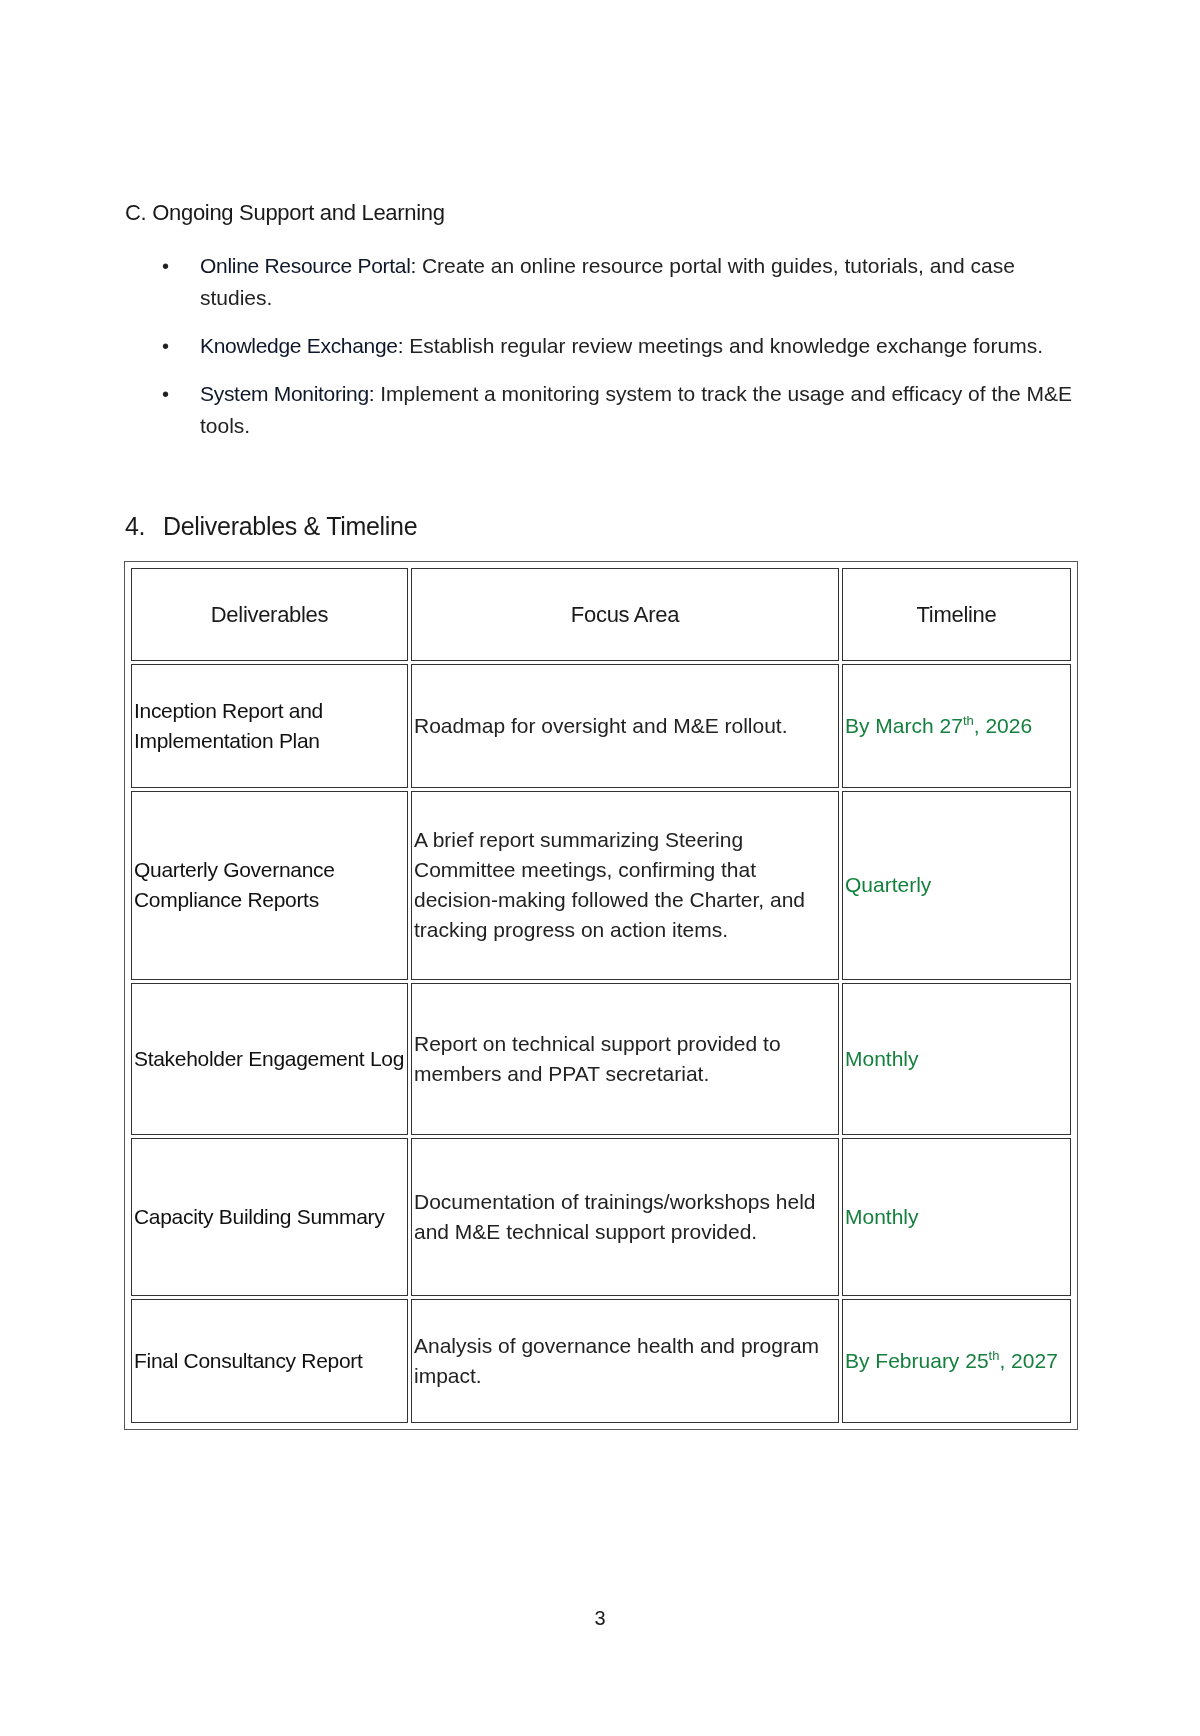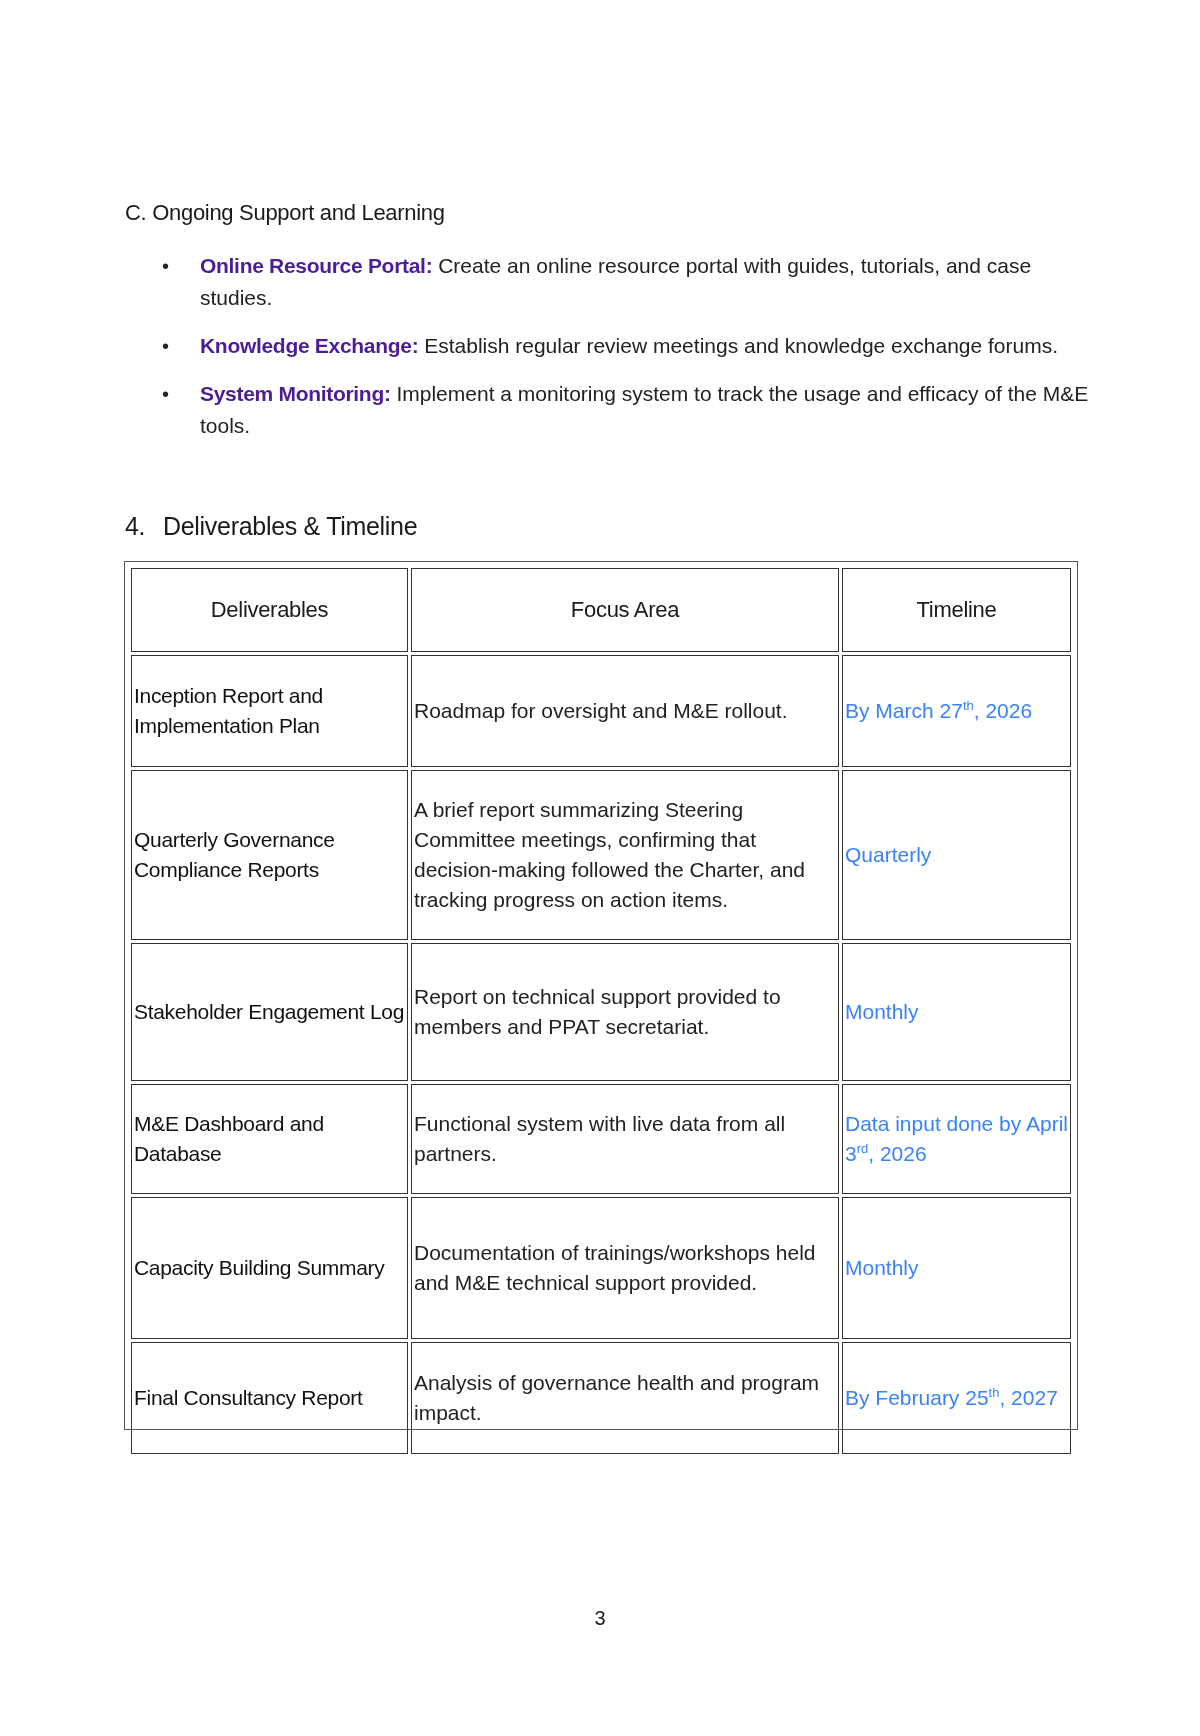--- a/index.html
+++ b/index.html
@@ -3,33 +3,33 @@
 <meta charset="utf-8">
 <style>
   html, body { margin: 0; padding: 0; background: #ffffff; }
   body { width: 1200px; height: 1736px; position: relative; overflow: hidden;
          font-family: "Liberation Sans", sans-serif; color: #1a1a1a; }
   .page { position: absolute; left: 0; top: 0; width: 1200px; height: 1736px; }
   .h-sub { position: absolute; left: 125px; top: 200px; font-size: 22px; letter-spacing: -0.3px; }
   .bullets { position: absolute; left: 160px; top: 250px; width: 930px; margin: 0; padding: 0; list-style: none; }
   .bullets li { position: relative; padding-left: 40px; font-size: 21px; line-height: 32px; margin-bottom: 16px; color: #222; }
   .bullets li .dot { position: absolute; left: 2px; top: 0; font-size: 20px; }
-  .bullets li b { font-weight: bold; color: #4c1d95; letter-spacing: -0.3px; }
+  .bullets li b { font-weight: normal; color: #0f172a; letter-spacing: -0.3px; }
   .h-sec { position: absolute; left: 125px; top: 512px; font-size: 25px; letter-spacing: -0.3px; }
   .h-sec .num { display: inline-block; width: 38px; }
   .tbl-wrap { position: absolute; left: 124px; top: 561px; width: 954px; height: 869px;
               border: 1px solid #555; box-sizing: border-box; }
   table { position: absolute; left: 3px; top: 3px; width: 946px; height: 861px;
           border-collapse: separate; border-spacing: 3px; }
   td, th { border: 1px solid #333; box-sizing: border-box; padding: 0 2px; vertical-align: middle;
            font-size: 21px; line-height: 30px; }
   th { font-weight: normal; text-align: center; font-size: 22px; letter-spacing: -0.3px; }
   td.c1 { width: 277px; color: #111; letter-spacing: -0.3px; }
   td.c2 { width: 428px; color: #222; }
-  td.c3 { color: #3b82f6; }
+  td.c3 { color: #15803d; }
   sup { font-size: 13px; line-height: 0; }
   .pg { position: absolute; left: 0; width: 1200px; top: 1607px; text-align: center; font-size: 20px; }
 </style>
 </head>
 <body>
 
 <div class="page">
   <div class="h-sub">C. Ongoing Support and Learning</div>
 
   <ul class="bullets">
@@ -56,25 +56,20 @@
       <tr style="height:170px">
         <td class="c1">Quarterly Governance Compliance Reports</td>
         <td class="c2">A brief report summarizing Steering Committee meetings, confirming that decision-making followed the Charter, and tracking progress on action items.</td>
         <td class="c3"><span>Quarterly</span></td>
       </tr>
       <tr style="height:138px">
         <td class="c1">Stakeholder Engagement Log</td>
         <td class="c2">Report on technical support provided to members and PPAT secretariat.</td>
         <td class="c3"><span>Monthly</span></td>
       </tr>
-      <tr style="height:110px">
-        <td class="c1">M&amp;E Dashboard and Database</td>
-        <td class="c2">Functional system with live data from all partners.</td>
-        <td class="c3"><span>Data input done by April 3</span><sup>rd</sup><span>, 2026</span></td>
-      </tr>
       <tr style="height:142px">
         <td class="c1">Capacity Building Summary</td>
         <td class="c2">Documentation of trainings/workshops held and M&amp;E technical support provided.</td>
         <td class="c3"><span>Monthly</span></td>
       </tr>
       <tr style="height:112px">
         <td class="c1">Final Consultancy Report</td>
         <td class="c2">Analysis of governance health and program impact.</td>
         <td class="c3"><span>By February 25</span><sup>th</sup><span>, 2027</span></td>
       </tr>

